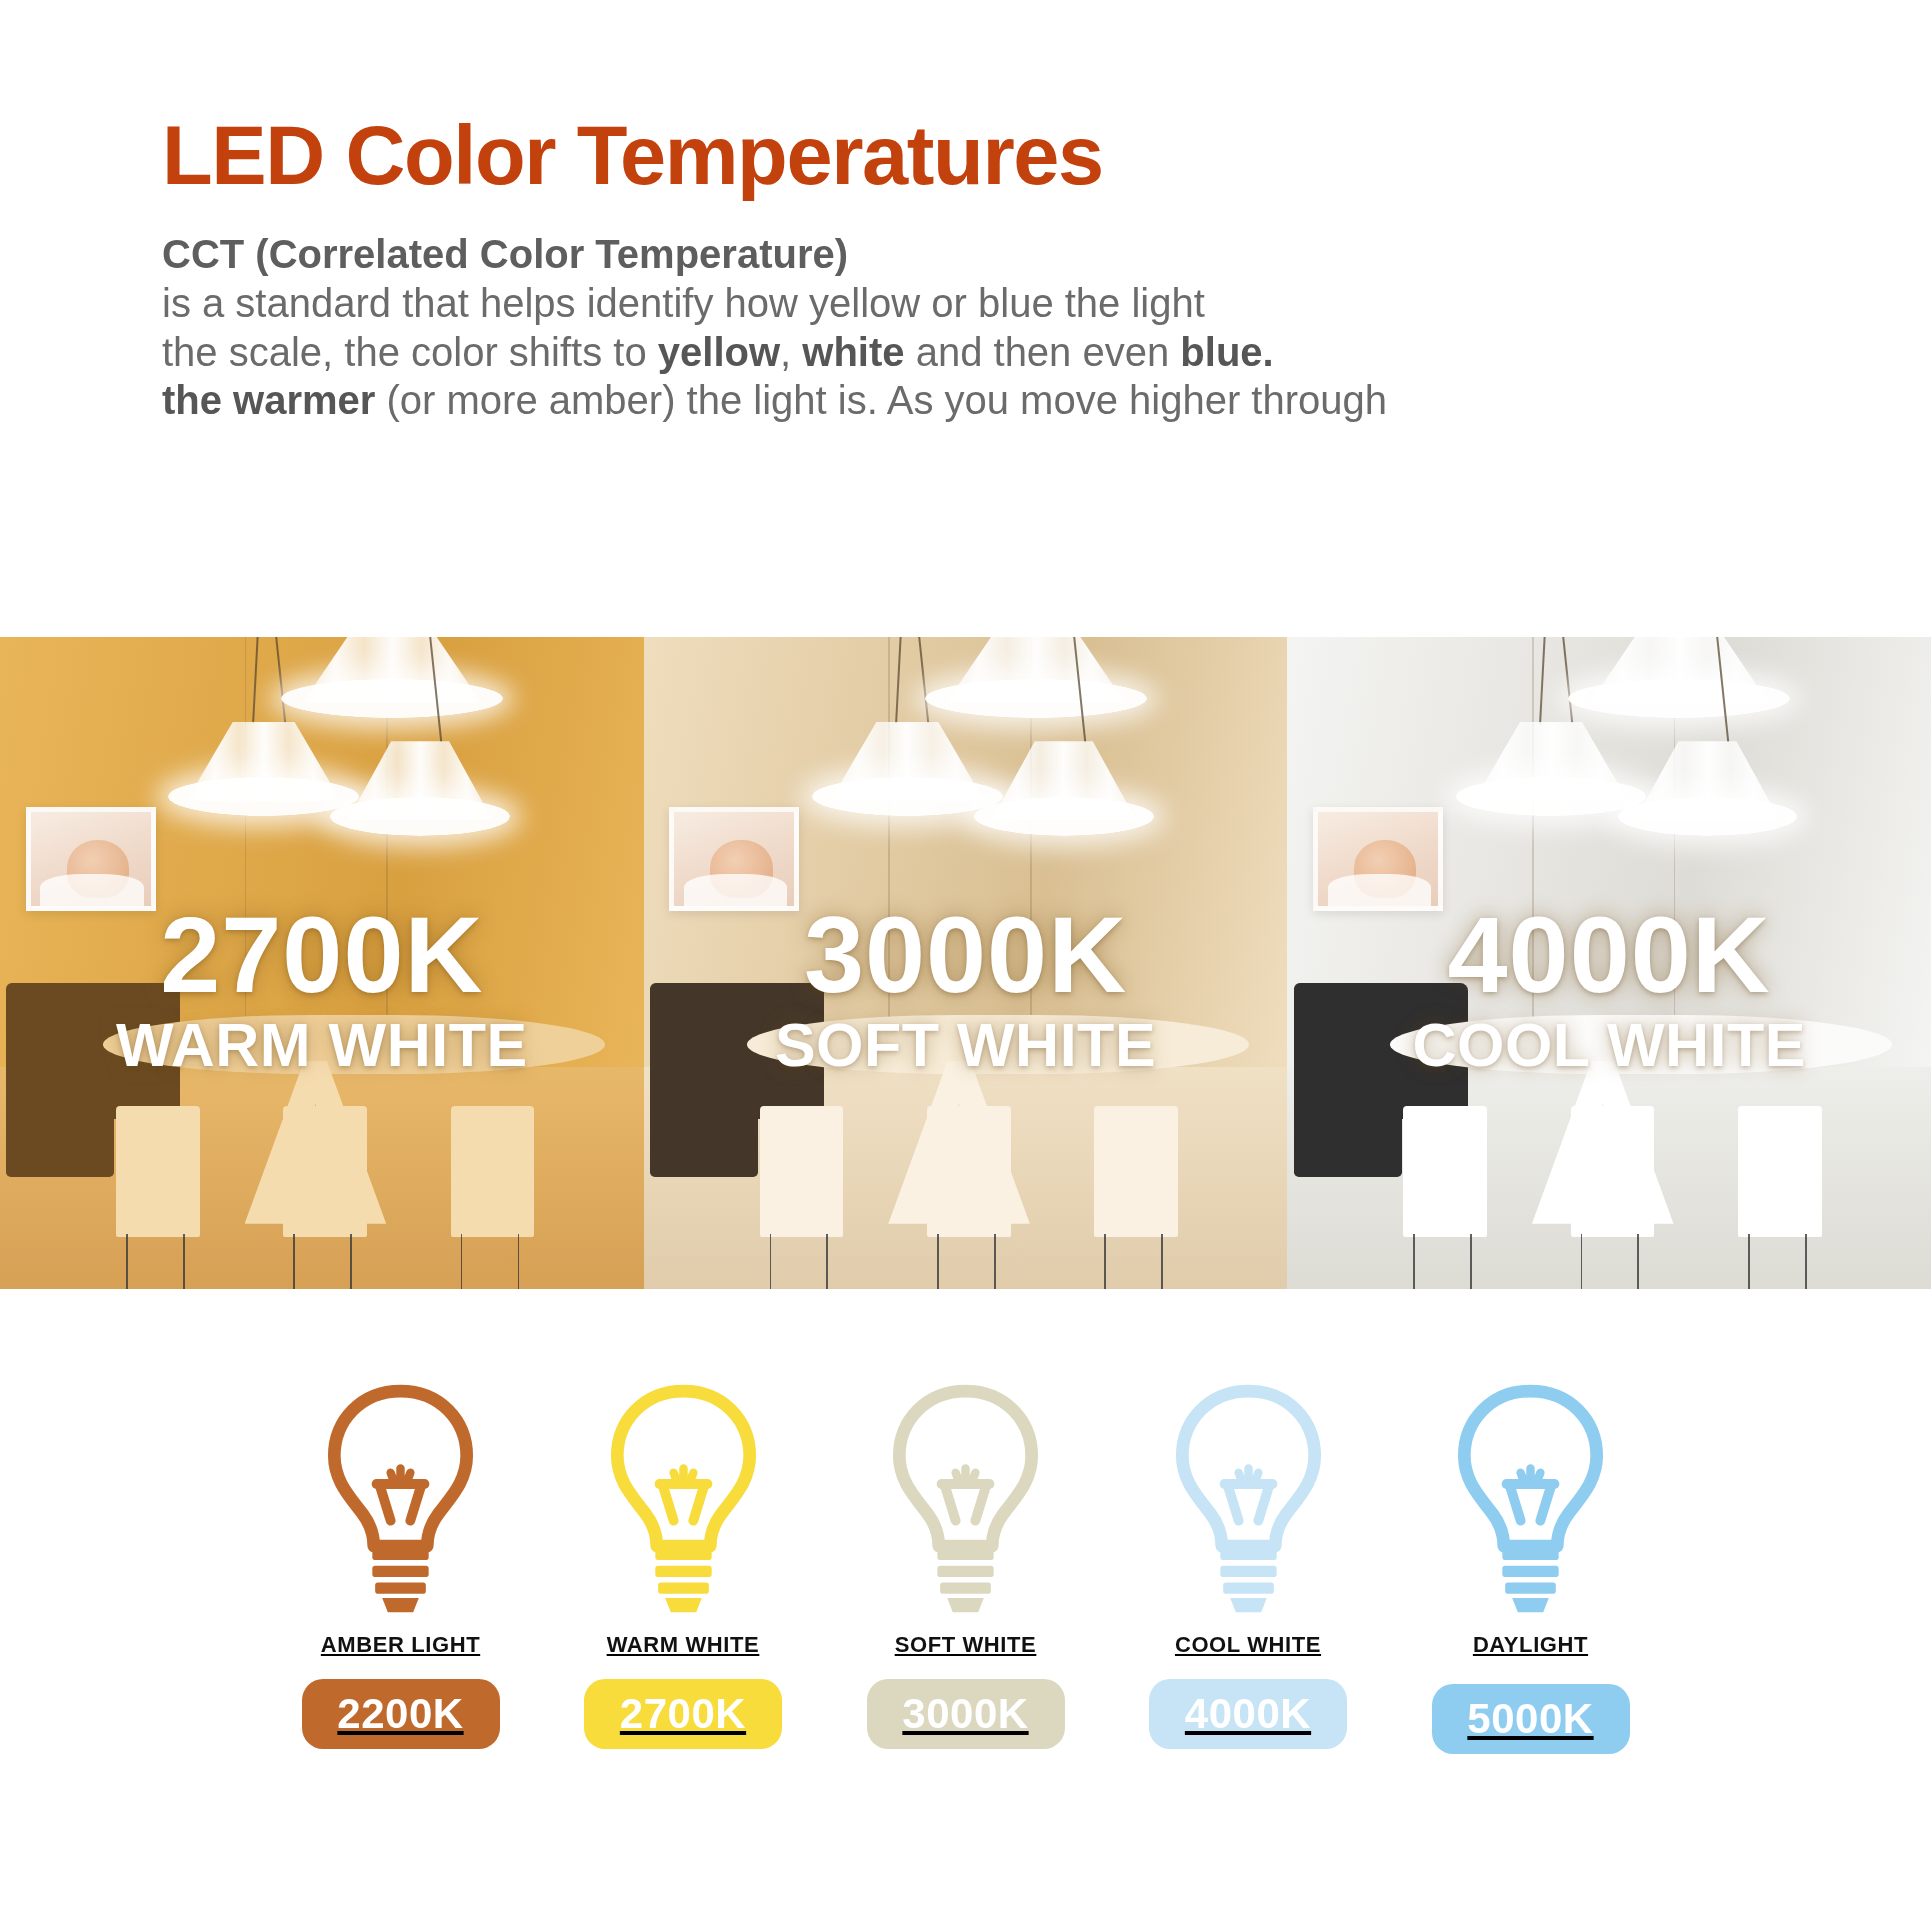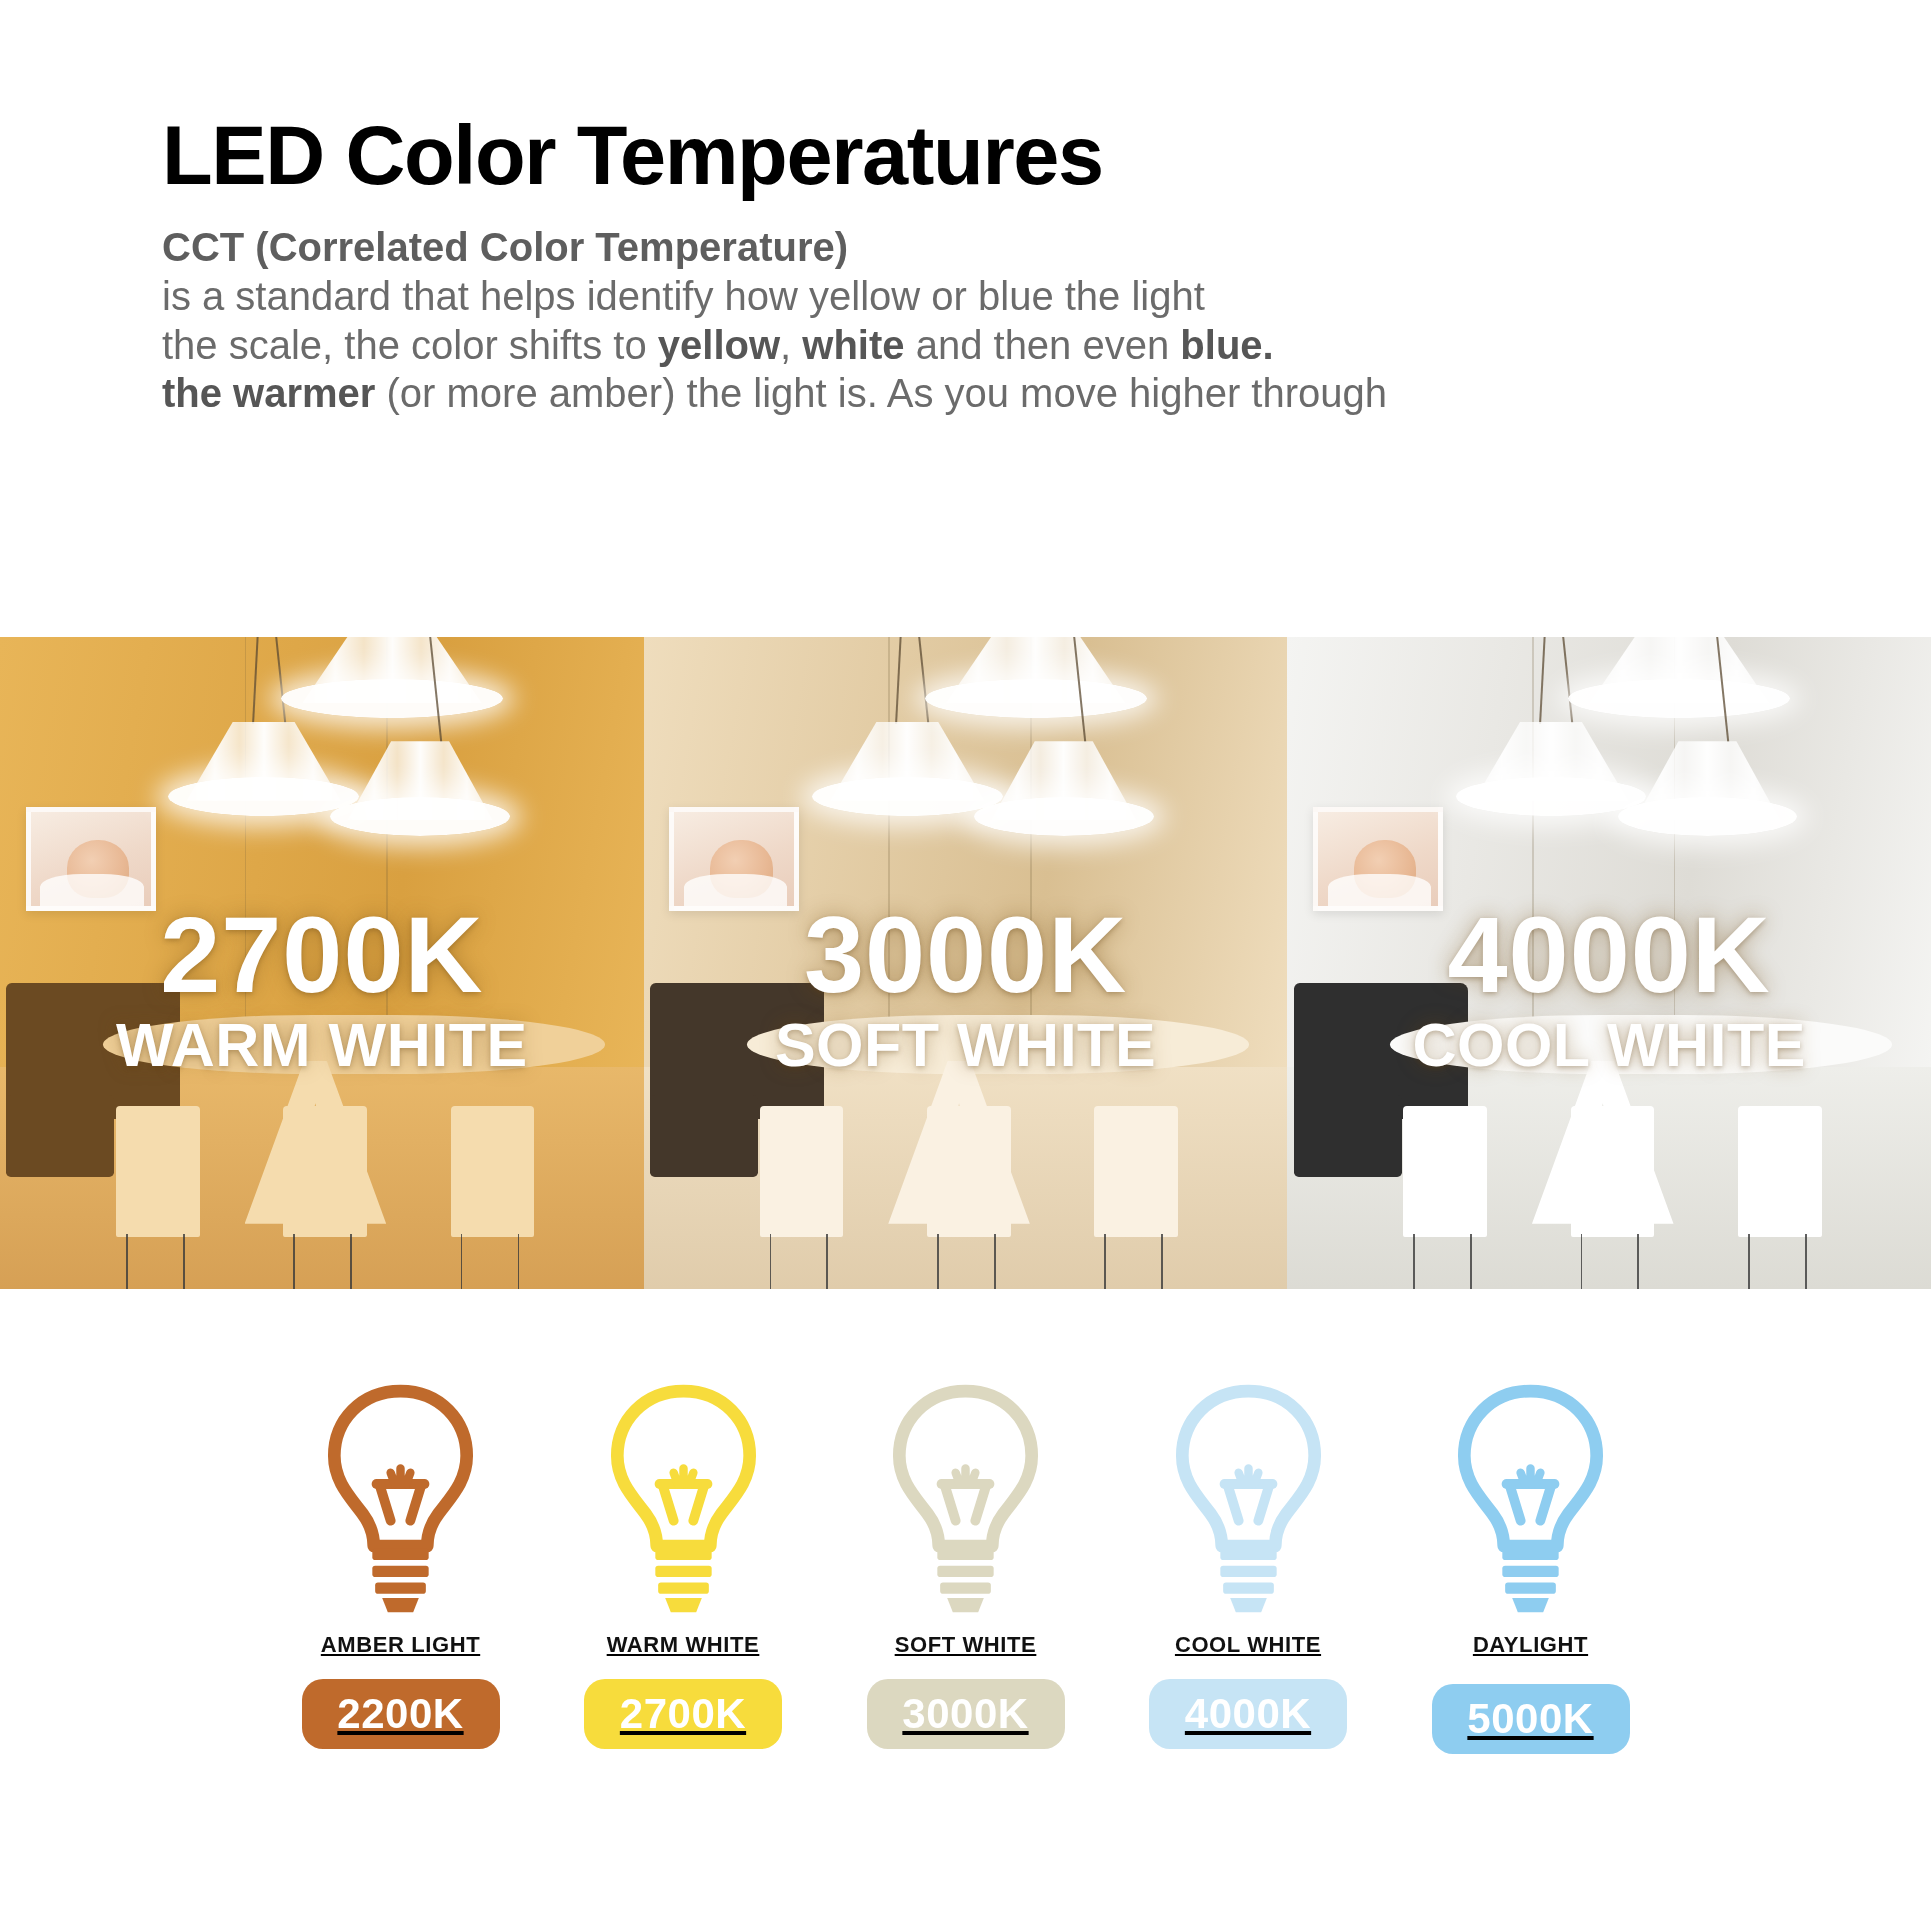--- a/index.html
+++ b/index.html
@@ -23,28 +23,28 @@
   .header {
     position: absolute;
     left: 162px;
     top: 114px;
     width: 1641px;
   }
 
   .main-title {
     font-size: 83px;
     font-weight: 700;
-    color: #000000;
+    color: #c2410c;
     letter-spacing: -1.4px;
     line-height: 1.0;
     white-space: nowrap;
   }
 
   .subtitle-block {
-    margin-top: 26px;
+    margin-top: 33px;
     color: #6b6b6b;
     font-size: 40px;
     line-height: 1.22;
     font-weight: 300;
   }
 
   .subtitle-bold {
     font-weight: 700;
     color: #5e5e5e;
     display: block;

